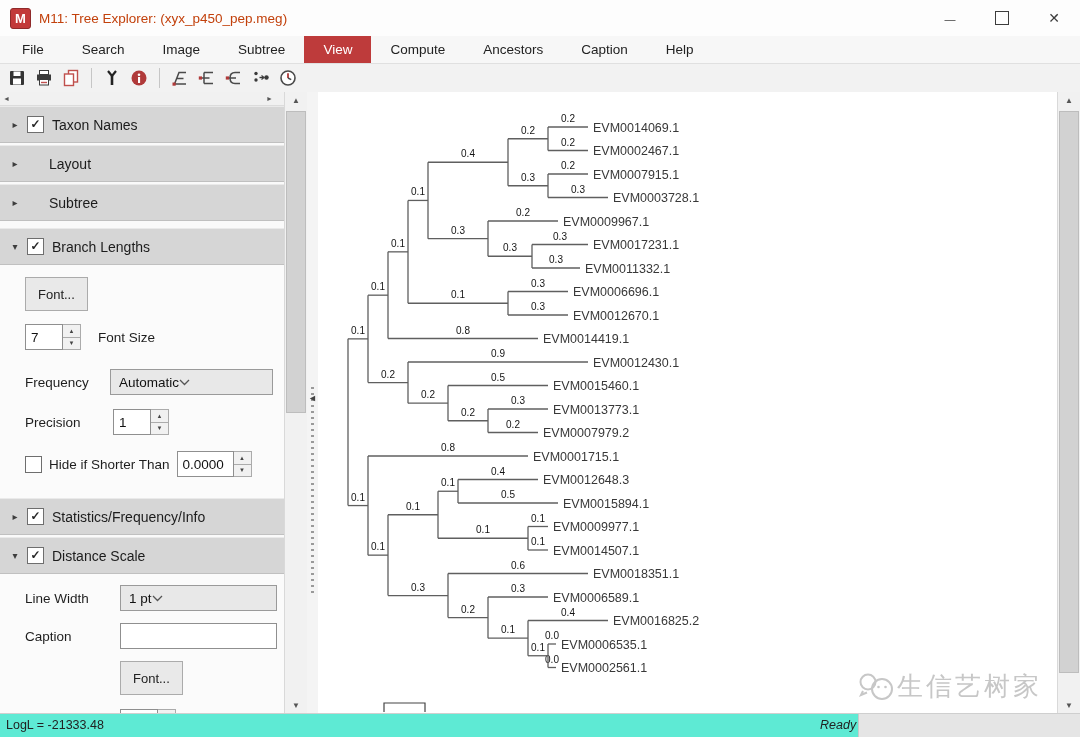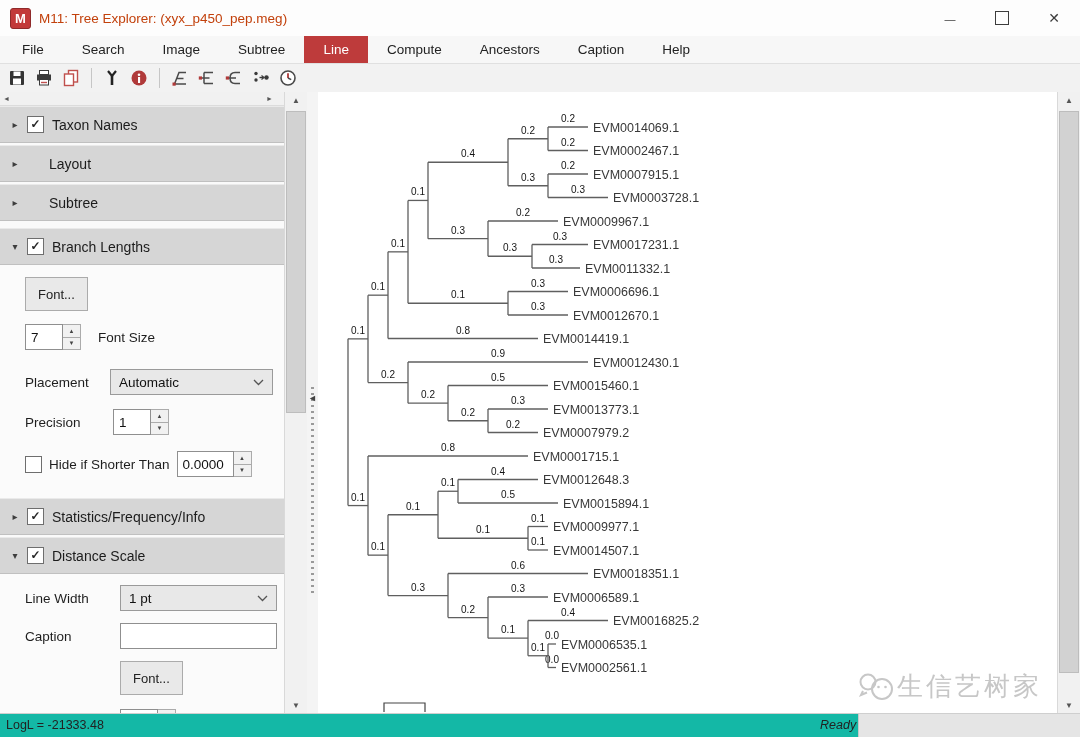--- a/index.html
+++ b/index.html
@@ -55,21 +55,21 @@
   .spin input{width:38px;height:26px;border:1px solid #8f8f8f;background:#fff;font-size:13.5px;
     padding:0 5px;box-sizing:border-box;font-family:"Liberation Sans",sans-serif;color:#111;}
   .spin input.wide{width:57px;}
   .spin-btns{width:18px;height:26px;display:flex;flex-direction:column;box-sizing:border-box;}
   .spin-b{flex:1;background:#f1f1f1;border:1px solid #ababab;border-left:none;box-sizing:border-box;
     display:flex;align-items:center;justify-content:center;color:#444;}
   .spin-b.up{border-bottom:none;} 
   .spin-b.up::after{content:"▲";font-size:6px;}
   .spin-b.dn::after{content:"▼";font-size:6px;}
   .select{height:26px;background:#e8e8e8;border:1px solid #9a9a9a;display:flex;align-items:center;
-    justify-content:space-between;padding:0 8px;font-size:13.5px;color:#111;box-sizing:border-box;}
+    padding:0 8px;font-size:13.5px;color:#111;box-sizing:border-box;}
   .tinput{height:26px;border:1px solid #8f8f8f;background:#fff;box-sizing:border-box;
     font-size:13.5px;padding:0 5px;font-family:"Liberation Sans",sans-serif;}
   
   .sb-vscroll{position:absolute;top:0;bottom:0;left:284px;width:22px;background:#f1f1f1;
     border-left:1px solid #d9d9d9;border-right:1px solid #d9d9d9;}
   .vs-btn{position:absolute;left:0;right:0;height:17px;color:#555;font-size:8px;display:flex;
     align-items:center;justify-content:center;}
   .vs-up{top:0;} .vs-dn{bottom:0;}
   .vs-up::after{content:"▲";} .vs-dn::after{content:"▼";}
   .vs-thumb{position:absolute;left:1px;right:1px;background:#d2d2d2;border:1px solid #bdbdbd;}
@@ -81,21 +81,21 @@
   .split-arrow::after{content:"◄";}
   
   .canvas{position:absolute;top:0;bottom:0;left:318px;width:740px;background:#fff;overflow:hidden;}
   .watermark{position:absolute;right:16px;bottom:10px;display:flex;align-items:center;
     color:#c7c7c7;}
   .wm-text{font-size:26px;letter-spacing:3px;text-shadow:1px 1px 0 #ffffff;}
   
   .right-vscroll{position:absolute;top:0;bottom:0;right:0;width:22px;background:#f1f1f1;
     border-left:1px solid #d9d9d9;}
   
-  .statusbar{position:absolute;left:0;right:0;bottom:0;height:23px;background:#14b8a6;
+  .statusbar{position:absolute;left:0;right:0;bottom:0;height:23px;background:#5eead4;
     border-top:1px solid #cfcfcf;font-size:12.5px;color:#222;}
   .status-left{position:absolute;left:6px;top:4px;}
   .status-ready{position:absolute;left:820px;top:4px;font-style:italic;}
   .status-panel{position:absolute;left:858px;top:0;bottom:0;right:0;background:#e5e5e5;
     border-left:1px solid #c9c9c9;}
 </style>
 </head>
 <body>
 
 <div class="window">
@@ -114,21 +114,21 @@
           <span class="glyph-close"></span>
         </div>
     </div>
   </div>
 
   <div class="menubar" id="menubar">
       <span class="menu-item">File</span>
       <span class="menu-item">Search</span>
       <span class="menu-item">Image</span>
       <span class="menu-item">Subtree</span>
-      <span class="menu-item active">Line</span>
+      <span class="menu-item active">View</span>
       <span class="menu-item">Compute</span>
       <span class="menu-item">Ancestors</span>
       <span class="menu-item">Caption</span>
       <span class="menu-item">Help</span>
     </div>
 
   <div class="toolbar">
     <div class="tb-icon">
       <svg width="20" height="20">
           <rect x="3" y="3" width="14" height="14" rx="1" fill="#343434"></rect>
@@ -234,21 +234,21 @@
           <span class="spin">
             <input value="7" style="">
             <span class="spin-btns">
                 <span class="spin-b up"></span>
                 <span class="spin-b dn"></span>
               </span>
           </span>
           <span class="flabel" style="margin-left:17px;">Font Size</span>
         </div>
         <div class="row" style="margin-top:19px;">
-          <span class="flabel" style="width:85px;">Placement</span>
+          <span class="flabel" style="width:85px;">Frequency</span>
           <span class="select" style="width:163px;">
             <span>Automatic</span>
             <svg width="11" height="7">
                 <polyline points="1,1 5.5,5.5 10,1" stroke="#555" stroke-width="1.3" fill="none"></polyline>
               </svg>
           </span>
         </div>
         <div class="row" style="margin-top:14px;">
           <span class="flabel" style="width:88px;">Precision</span>
           <span class="spin">

